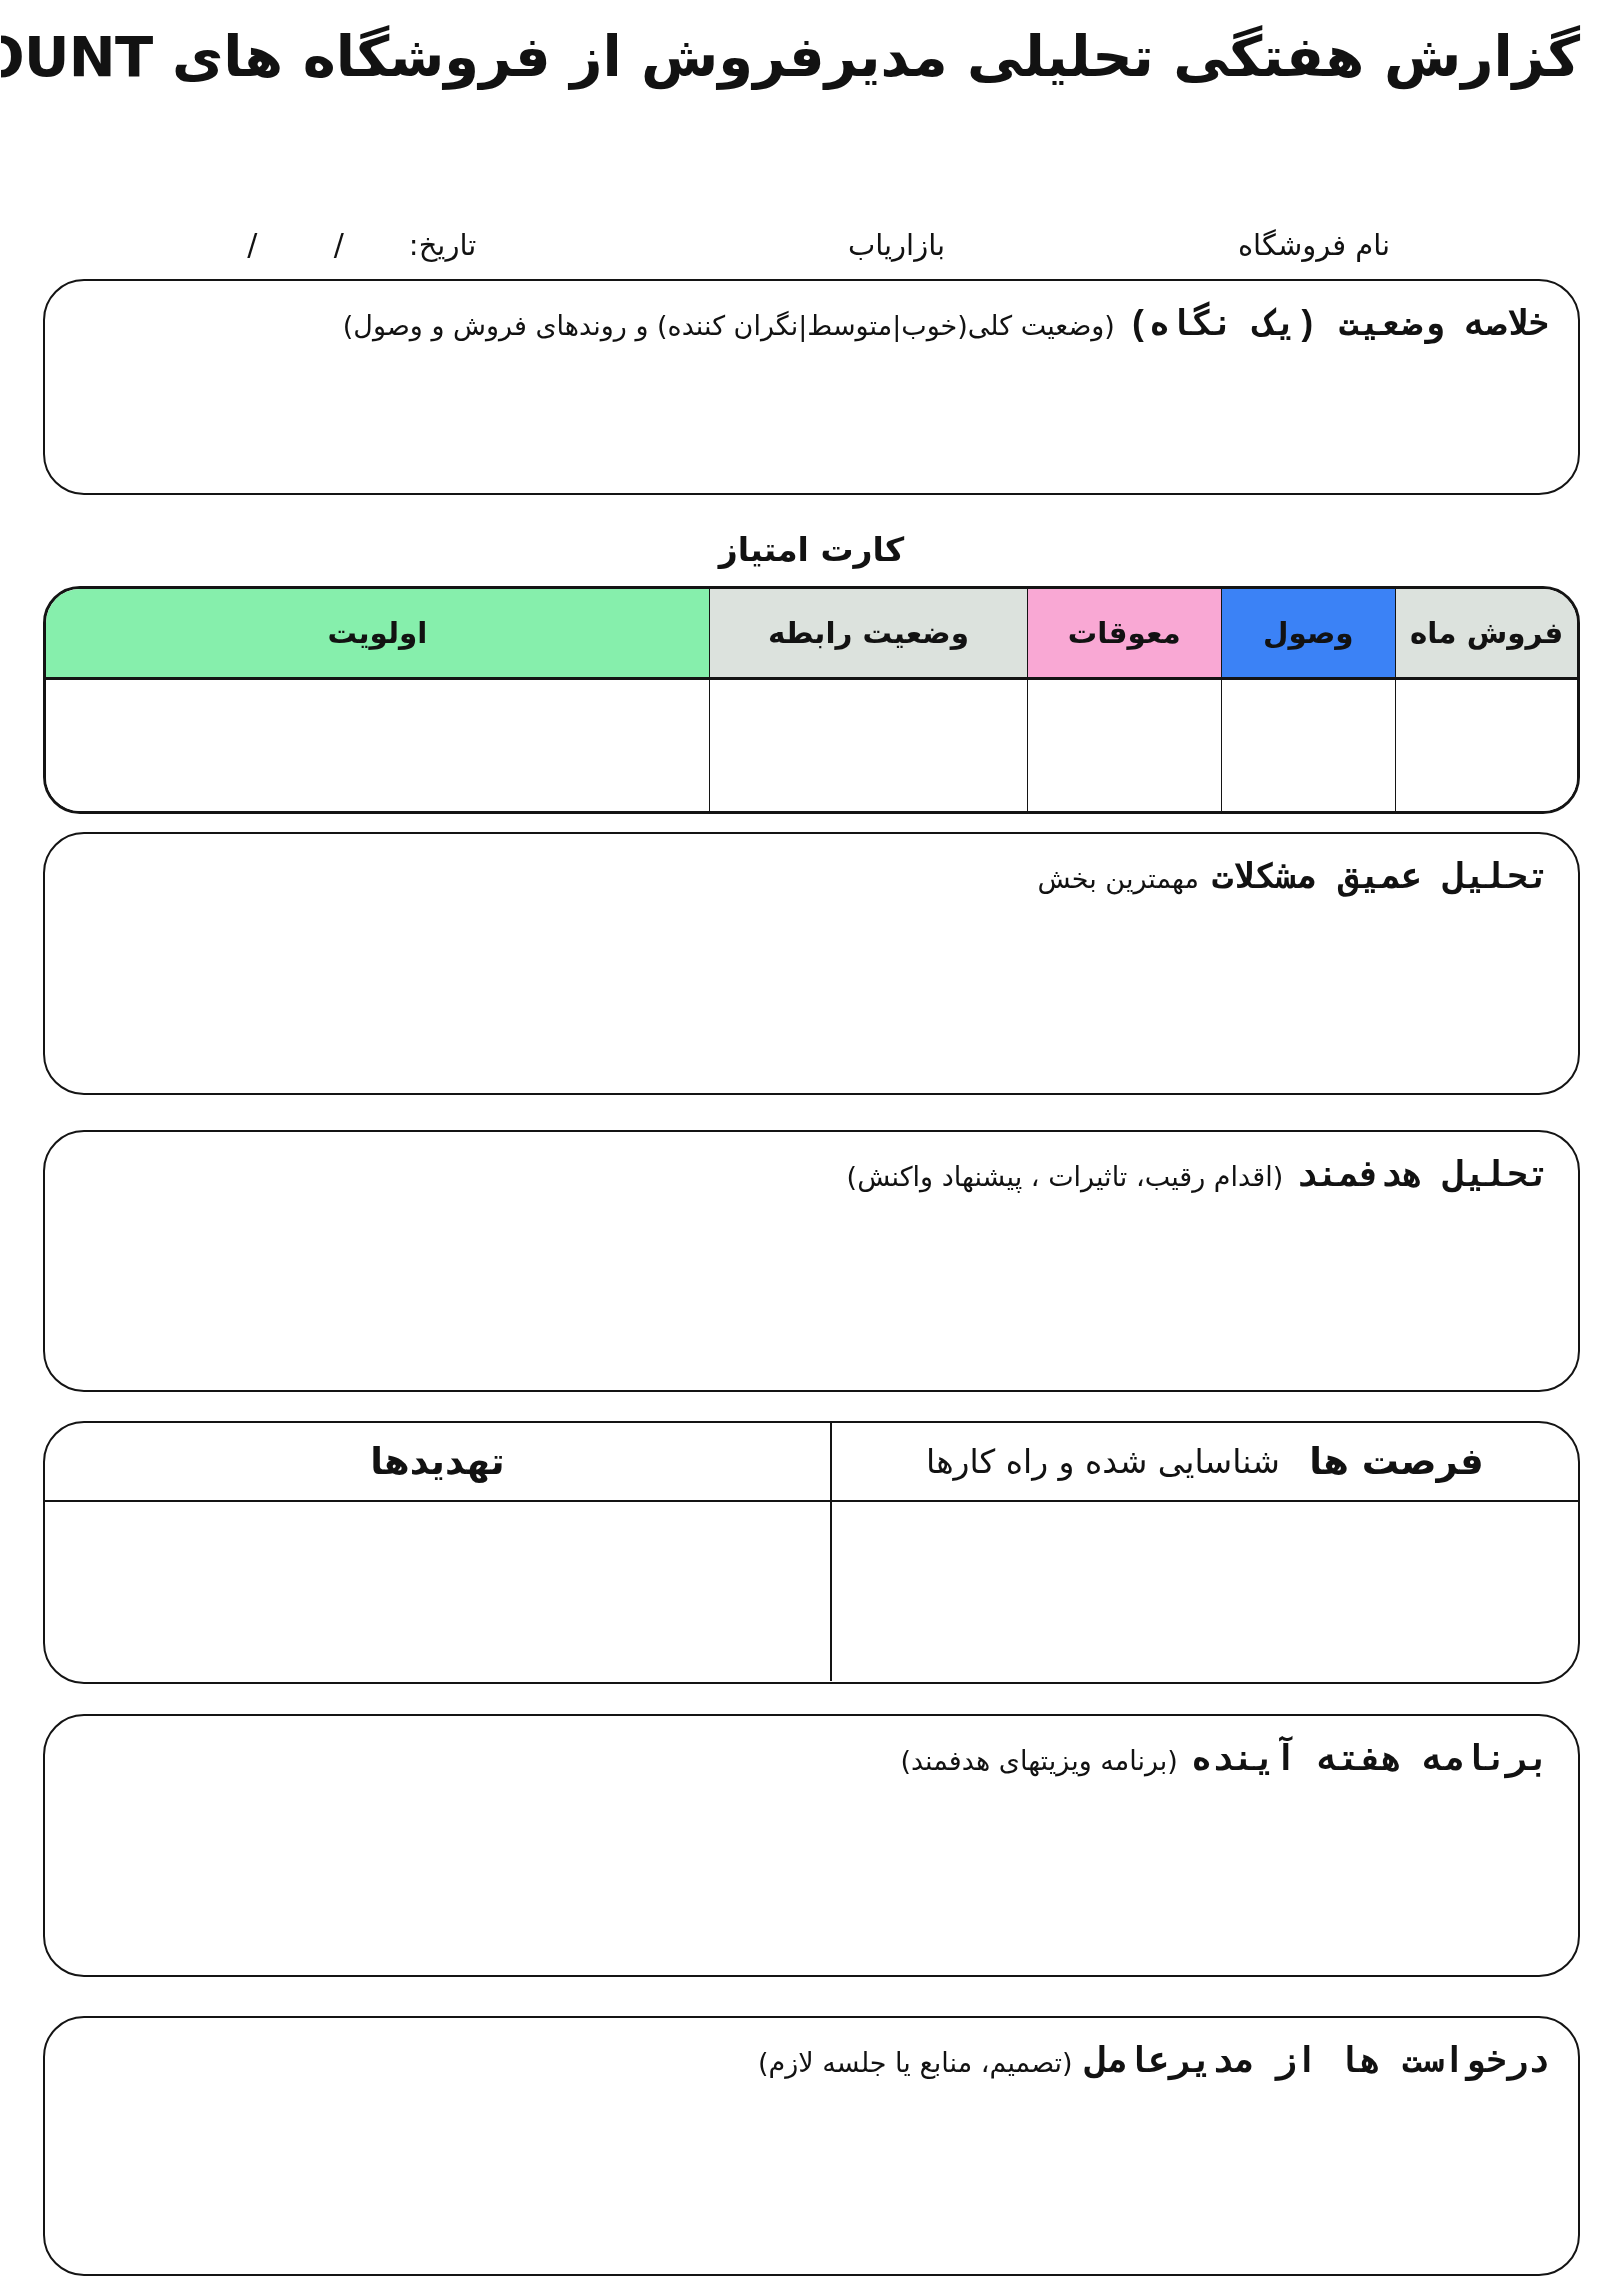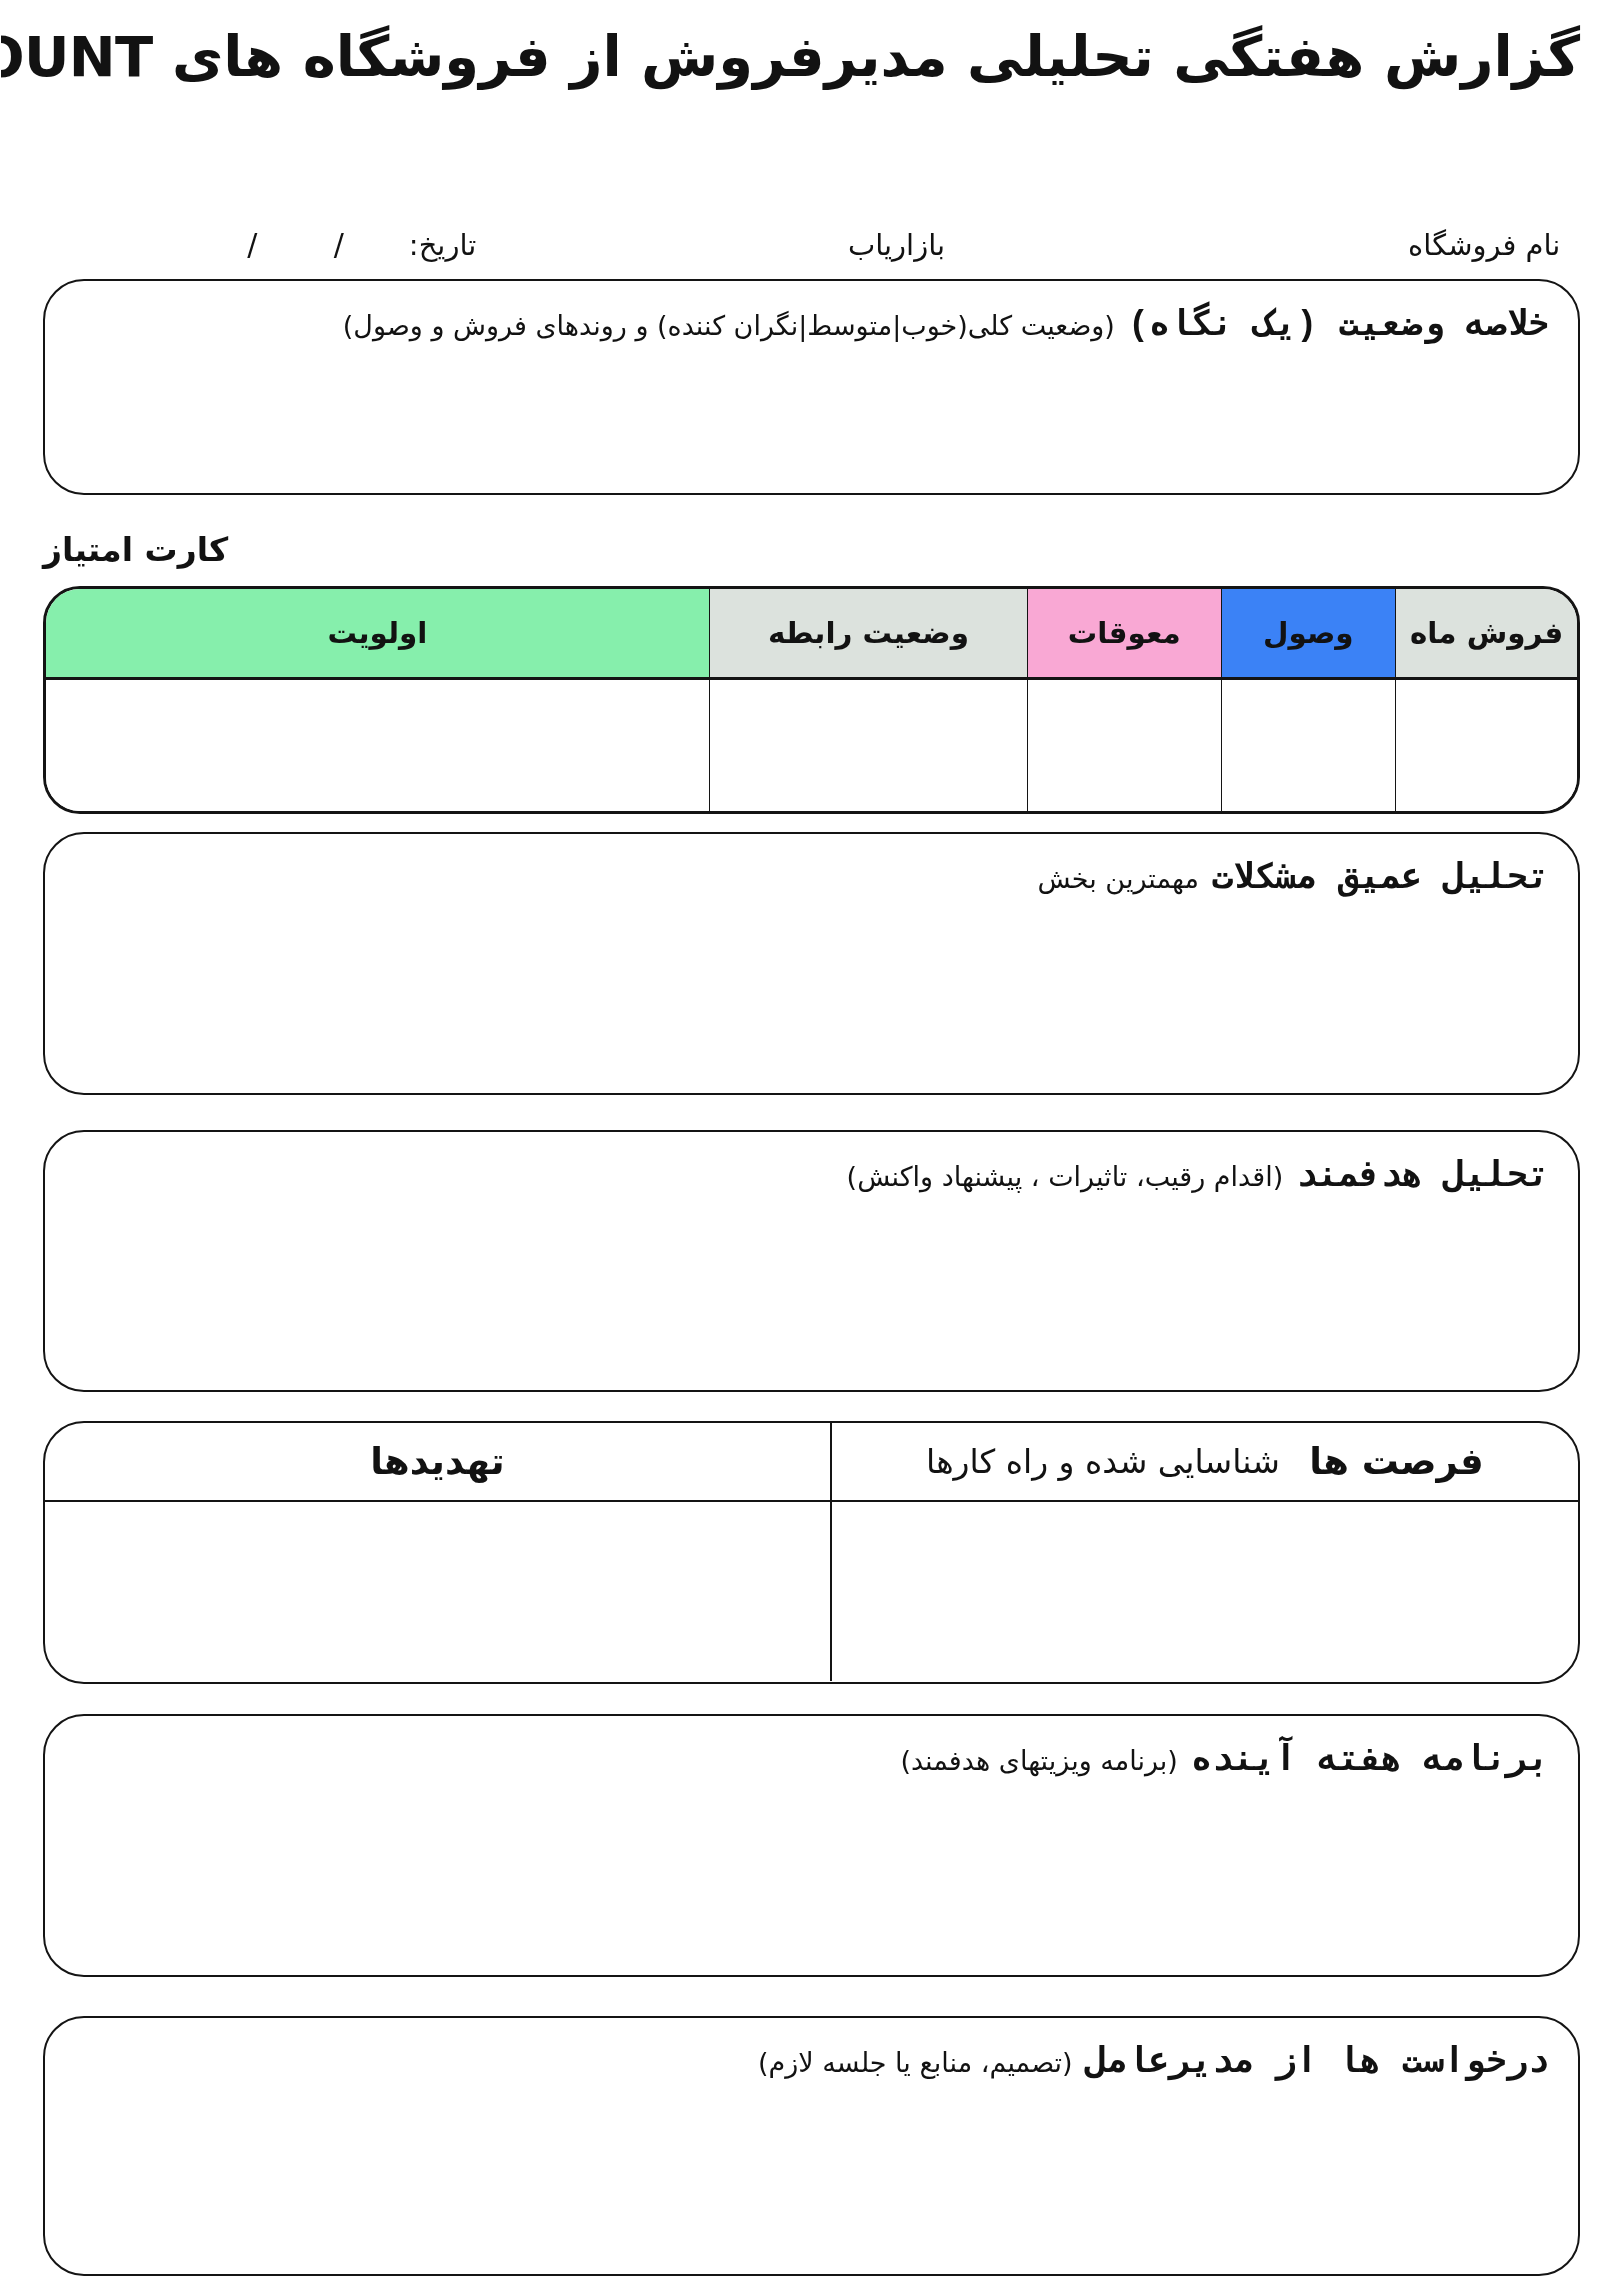--- a/index.html
+++ b/index.html
@@ -23,21 +23,21 @@
   }
 
   
   .fields-row{
     margin-top:105px;
     display:grid;
     grid-template-columns:1fr 1fr 1fr;
     font-size:29px;
     align-items:baseline;
   }
-  .field-store{text-align:right;padding-inline-start:19.6px;margin-top:34px;}
+  .field-store{text-align:center;padding-inline-start:19.6px;margin-top:34px;}
   .field-marketer{text-align:center;transform:translateX(85px);}
   .field-date{display:flex;gap:65px;align-items:baseline;padding-inline-start:79px;}
   .slashes{white-space:pre;font-size:30px;}
 
   
   .box{
     border:2.6px solid #141414;
     border-radius:41px;
     background:#fff;
     box-sizing:border-box;
@@ -58,21 +58,21 @@
   .box-competitive{margin-top:35px;height:262px;}
   .box-swot{margin-top:29.4px;height:263px;padding:0;overflow:hidden;}
   .box-nextweek{margin-top:29.4px;height:263px;}
   .box-requests{margin-top:39px;height:260px;}
 
   
   .score-label{
     margin-top:35px;
     font-size:33px;
     font-weight:bold;
-    text-align:left;
+    text-align:center;
     line-height:1.2;
   }
   .score-table-wrap{
     margin-top:15.7px;
     border:3.3px solid #141414;
     border-radius:37px;
     overflow:hidden;
     box-sizing:border-box;
     height:228px;
   }

